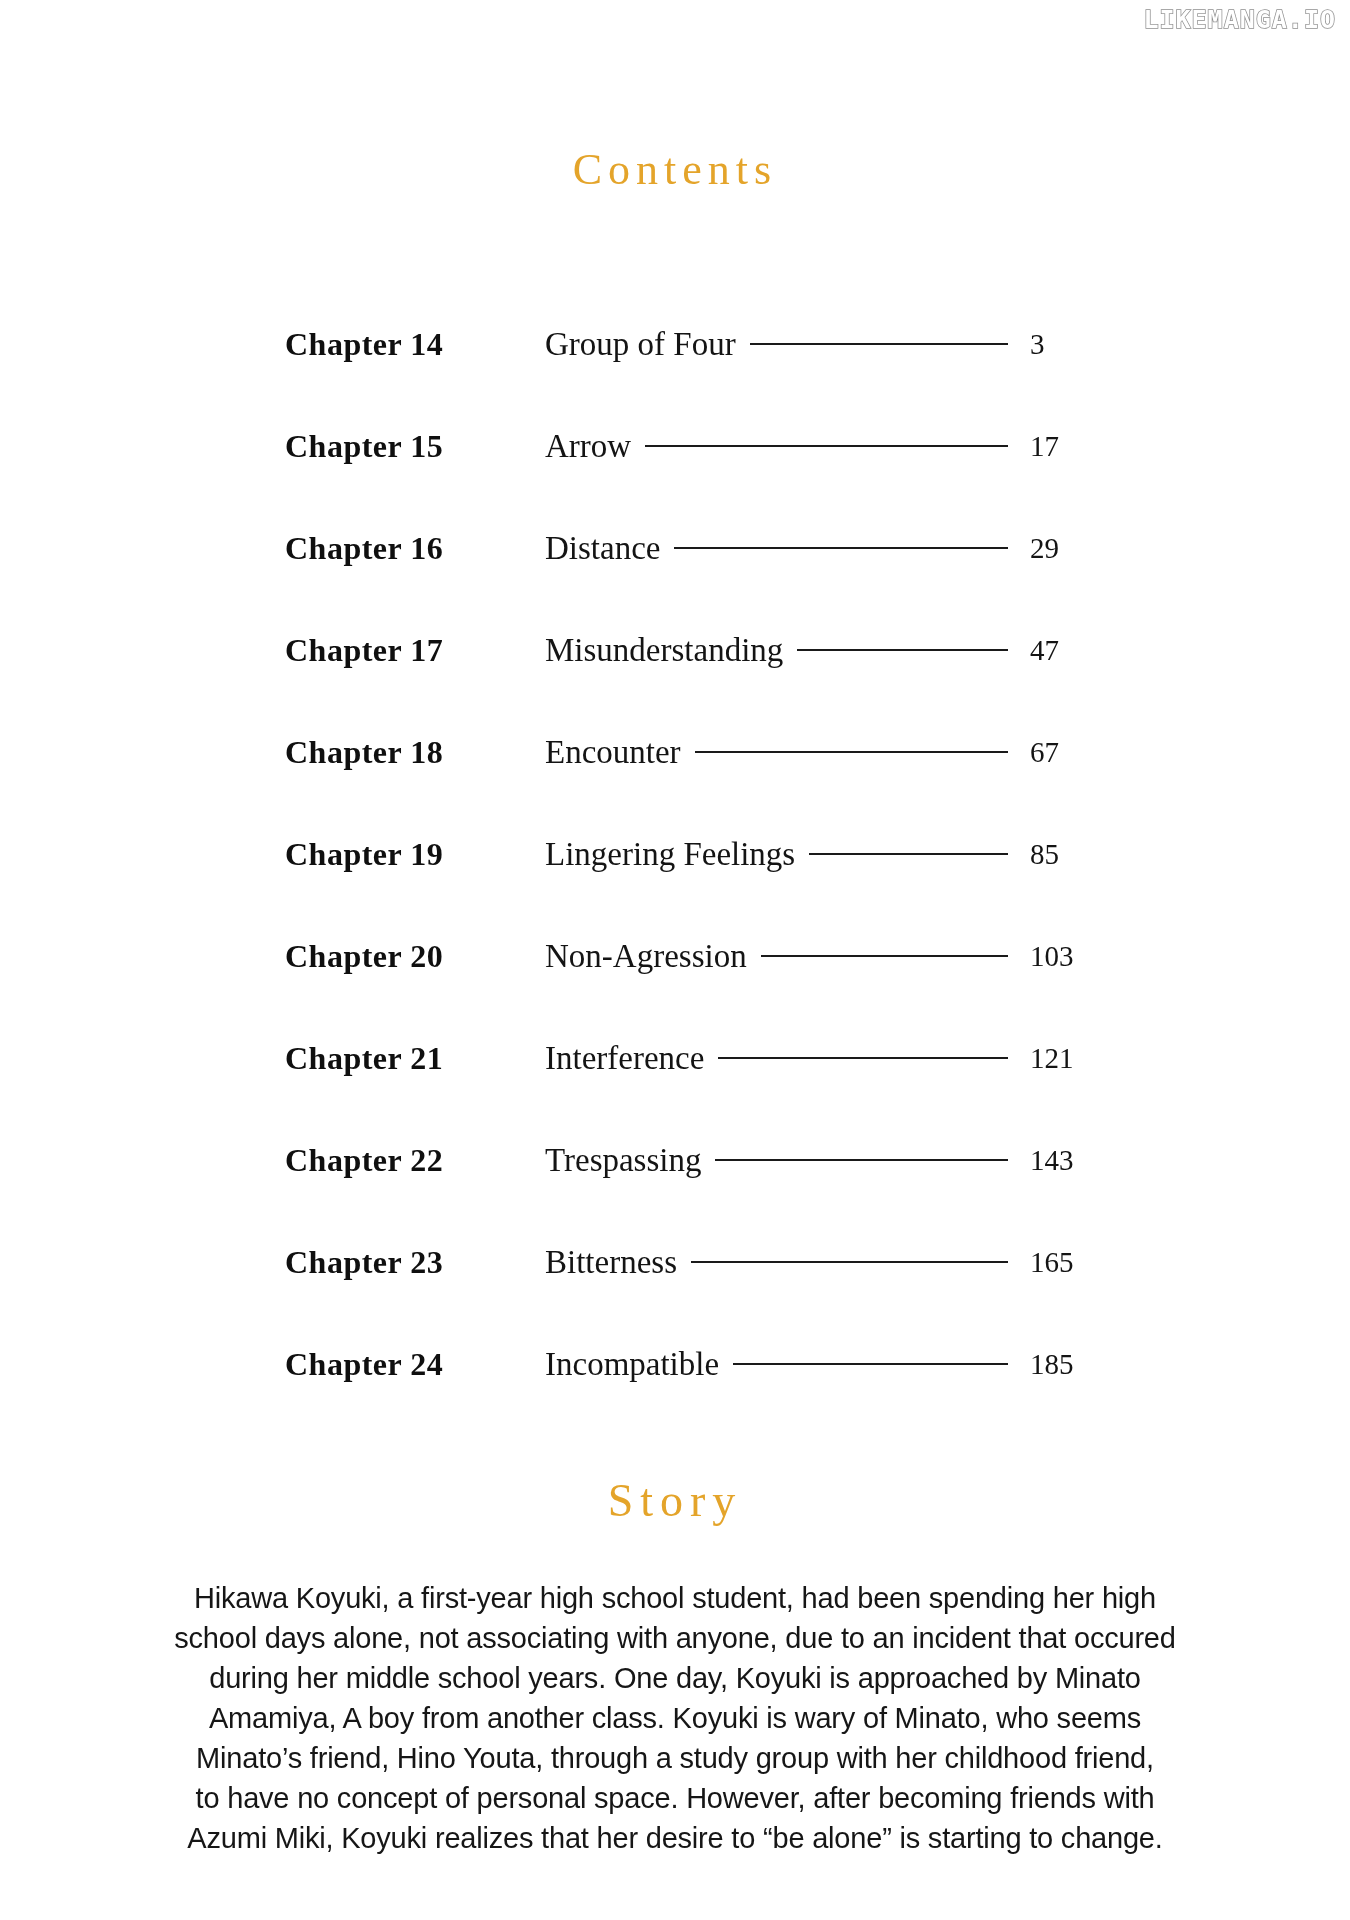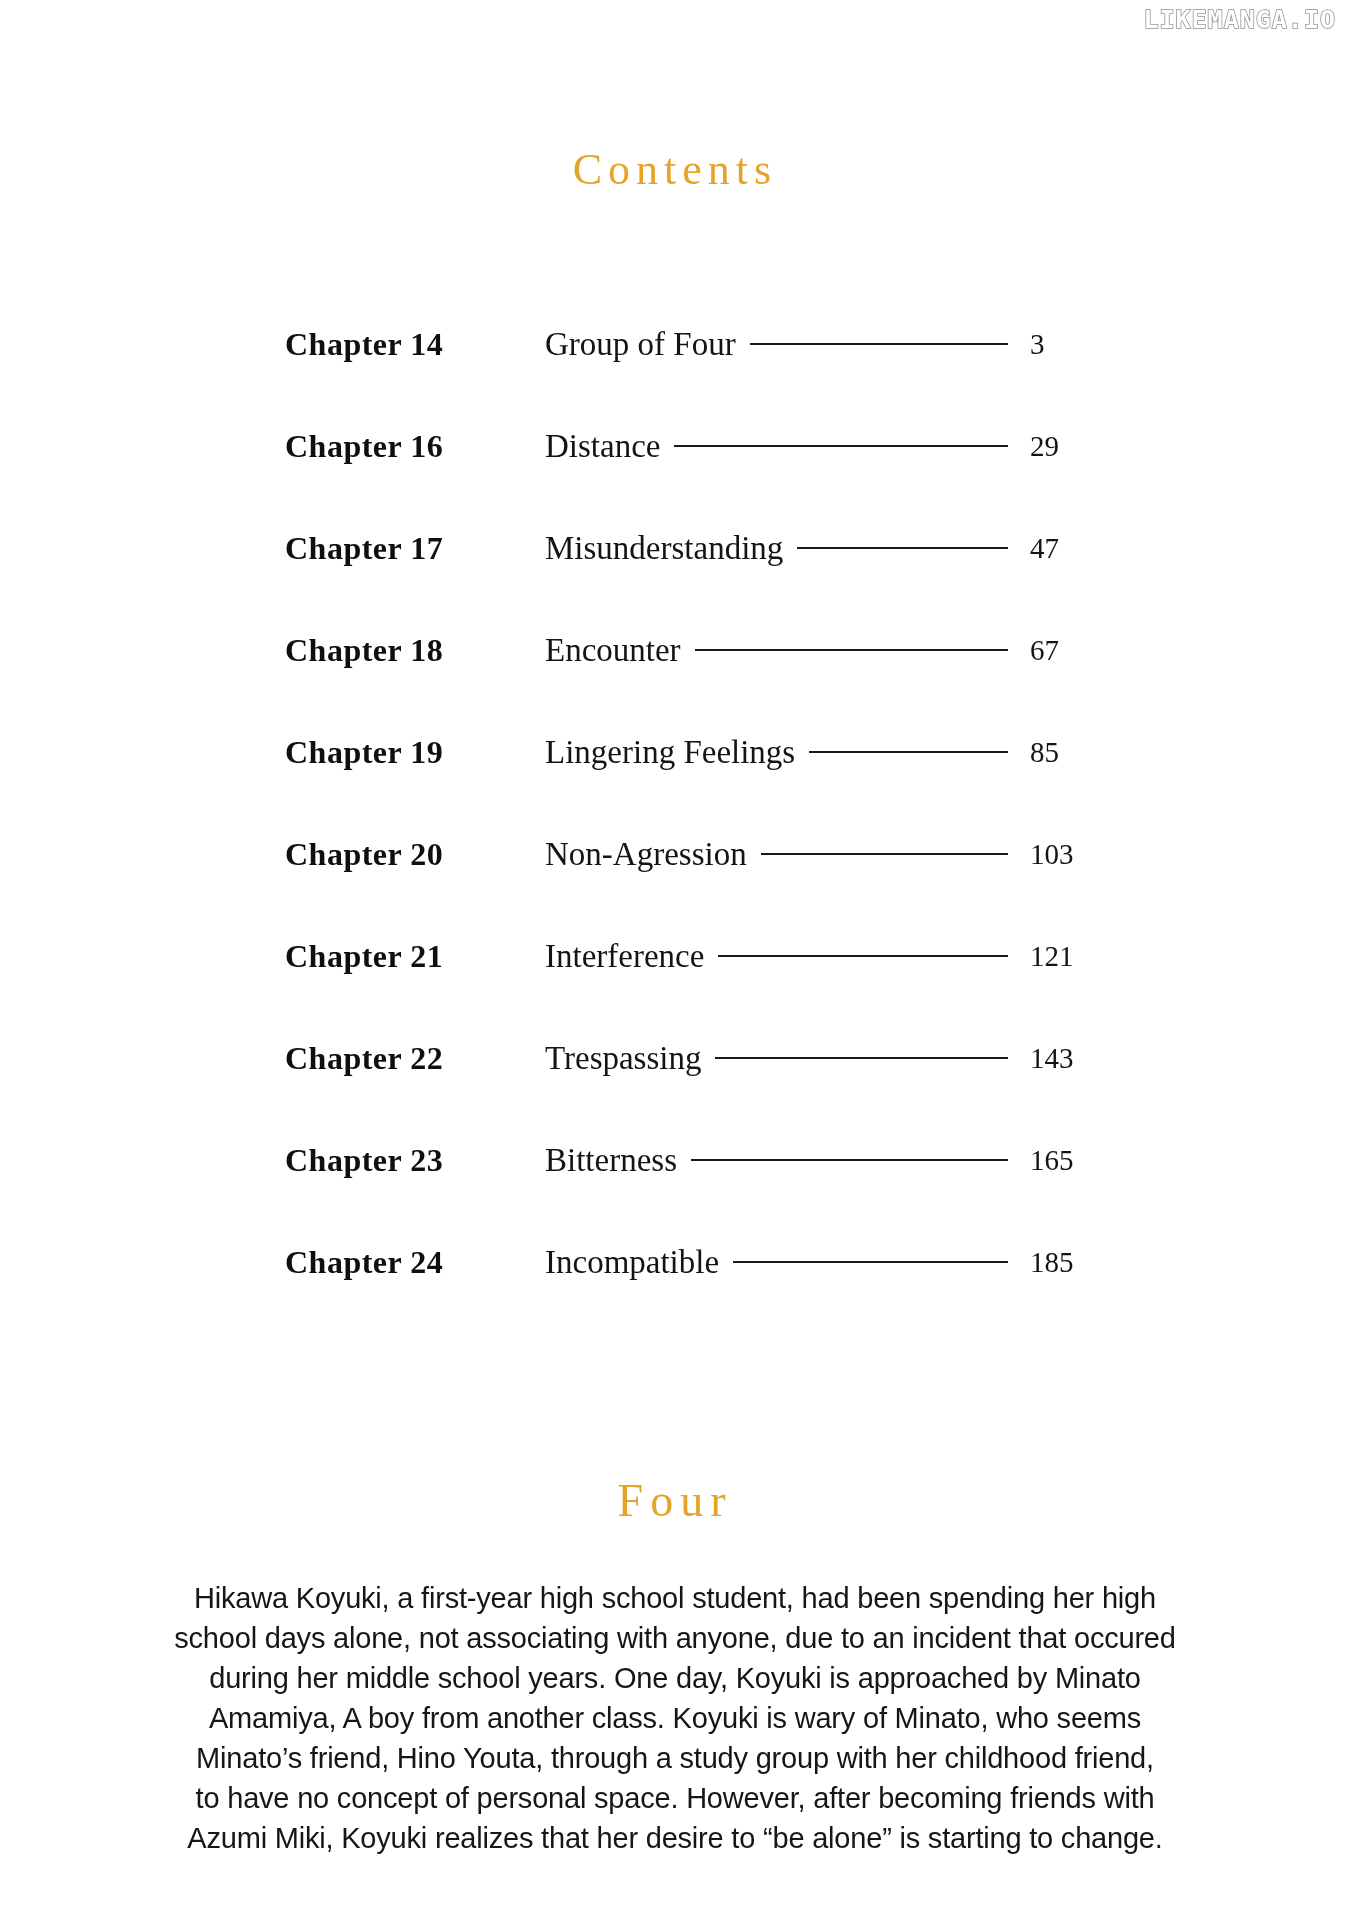--- a/index.html
+++ b/index.html
@@ -117,20 +117,26 @@
 <div class="contents-heading">Contents</div>
 
 <div class="toc">
   <div class="toc-row">
     <span class="toc-chapter">Chapter 14</span>
     <span class="toc-title">Group of Four</span>
     <span class="toc-leader"></span>
     <span class="toc-page">3</span>
   </div>
   <div class="toc-row">
+    <span class="toc-chapter">Chapter 15</span>
+    <span class="toc-title">Arrow</span>
+    <span class="toc-leader"></span>
+    <span class="toc-page">17</span>
+  </div>
+  <div class="toc-row">
     <span class="toc-chapter">Chapter 16</span>
     <span class="toc-title">Distance</span>
     <span class="toc-leader"></span>
     <span class="toc-page">29</span>
   </div>
   <div class="toc-row">
     <span class="toc-chapter">Chapter 17</span>
     <span class="toc-title">Misunderstanding</span>
     <span class="toc-leader"></span>
     <span class="toc-page">47</span>
@@ -172,21 +178,21 @@
     <span class="toc-page">165</span>
   </div>
   <div class="toc-row">
     <span class="toc-chapter">Chapter 24</span>
     <span class="toc-title">Incompatible</span>
     <span class="toc-leader"></span>
     <span class="toc-page">185</span>
   </div>
 </div>
 
-<div class="story-heading">Four</div>
+<div class="story-heading">Story</div>
 
 <div class="story-text">
   <div class="story-line">Hikawa Koyuki, a first-year high school student, had been spending her high</div>
   <div class="story-line">school days alone, not associating with anyone, due to an incident that occured</div>
   <div class="story-line">during her middle school years. One day, Koyuki is approached by Minato</div>
   <div class="story-line">Amamiya, A boy from another class. Koyuki is wary of Minato, who seems</div>
   <div class="story-line">Minato’s friend, Hino Youta, through a study group with her childhood friend,</div>
   <div class="story-line">to have no concept of personal space. However, after becoming friends with</div>
   <div class="story-line">Azumi Miki, Koyuki realizes that her desire to “be alone” is starting to change.</div>
 </div>

